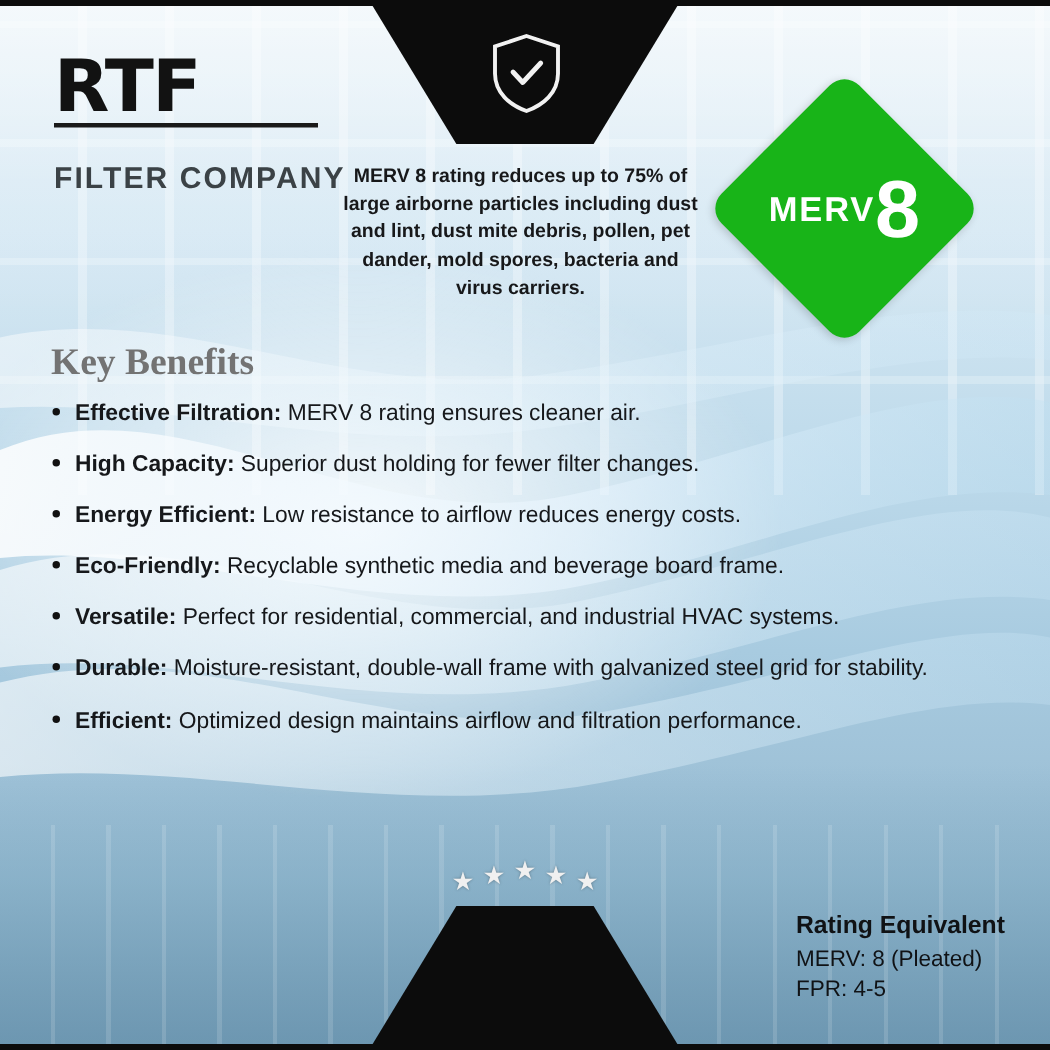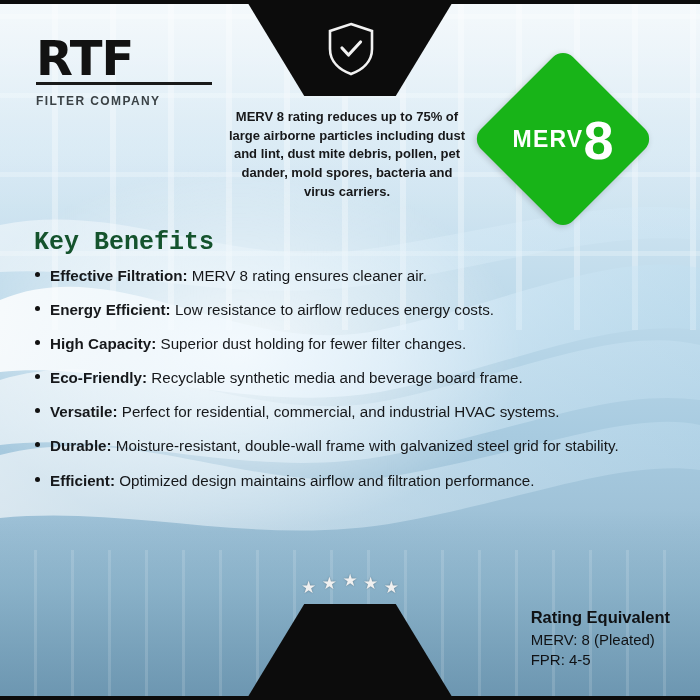--- a/index.html
+++ b/index.html
@@ -80,24 +80,24 @@
     font-weight: 700;
     font-size: 48px;
     line-height: 0.92;
     letter-spacing: -1px;
     color: #121212;
     margin: 0;
   }
   .logo-sub {
     font-family: "Liberation Sans", sans-serif;
     font-weight: 700;
-    font-size: 12px;
+    font-size: 20px;
     letter-spacing: 1.4px;
     color: #3b4246;
-    margin-top: 9px;
+    margin-top: 23px;
   }
   .logo-rule {
     width: 176px; height: 3px; background: #1a1a1a; margin-top: 2px;
   }
 
   
   .shield {
     position: absolute;
     left: 327px; top: 22px;
     width: 48px; height: 54px;
@@ -141,24 +141,24 @@
     color: #ffffff;
     font-family: "Liberation Sans", sans-serif;
   }
   .merv-word { font-size: 23px; font-weight: 700; letter-spacing: 1.2px; line-height: 1; }
   .merv-num { font-size: 54px; font-weight: 700; line-height: 1.05; margin-top: 2px; }
 
   
   .kb-title {
     position: absolute;
     left: 34px; top: 228px;
-    font-family: Liberation Mono, monospace;
+    font-family: Liberation Serif, serif;
     font-size: 25px;
     font-weight: 700;
-    color: #14532d;
+    color: #737373;
   }
   .kb-list {
     position: absolute;
     left: 34px; top: 264px;
     width: 632px;
     margin: 0;
     padding: 0;
     list-style: none;
   }
   .kb-item {
@@ -265,22 +265,22 @@
     <div class="merv-diamond"></div>
     <div class="merv-text">
       <div class="merv-word">MERV</div>
       <div class="merv-num">8</div>
     </div>
   </div>
 
   <div class="kb-title">Key Benefits</div>
   <ul class="kb-list" id="benefit-list">
       <li class="kb-item"><b>Effective Filtration:</b><span> MERV 8 rating ensures cleaner air.</span></li>
+      <li class="kb-item"><b>High Capacity:</b><span> Superior dust holding for fewer filter changes.</span></li>
       <li class="kb-item"><b>Energy Efficient:</b><span> Low resistance to airflow reduces energy costs.</span></li>
-      <li class="kb-item"><b>High Capacity:</b><span> Superior dust holding for fewer filter changes.</span></li>
       <li class="kb-item"><b>Eco-Friendly:</b><span> Recyclable synthetic media and beverage board frame.</span></li>
       <li class="kb-item"><b>Versatile:</b><span> Perfect for residential, commercial, and industrial HVAC systems.</span></li>
       <li class="kb-item"><b>Durable:</b><span> Moisture-resistant, double-wall frame with galvanized steel grid for stability.</span></li>
       <li class="kb-item"><b>Efficient:</b><span> Optimized design maintains airflow and filtration performance.</span></li>
     </ul>
 
   <div class="stars" id="stars">
       <span>★</span>
       <span>★</span>
       <span>★</span>

